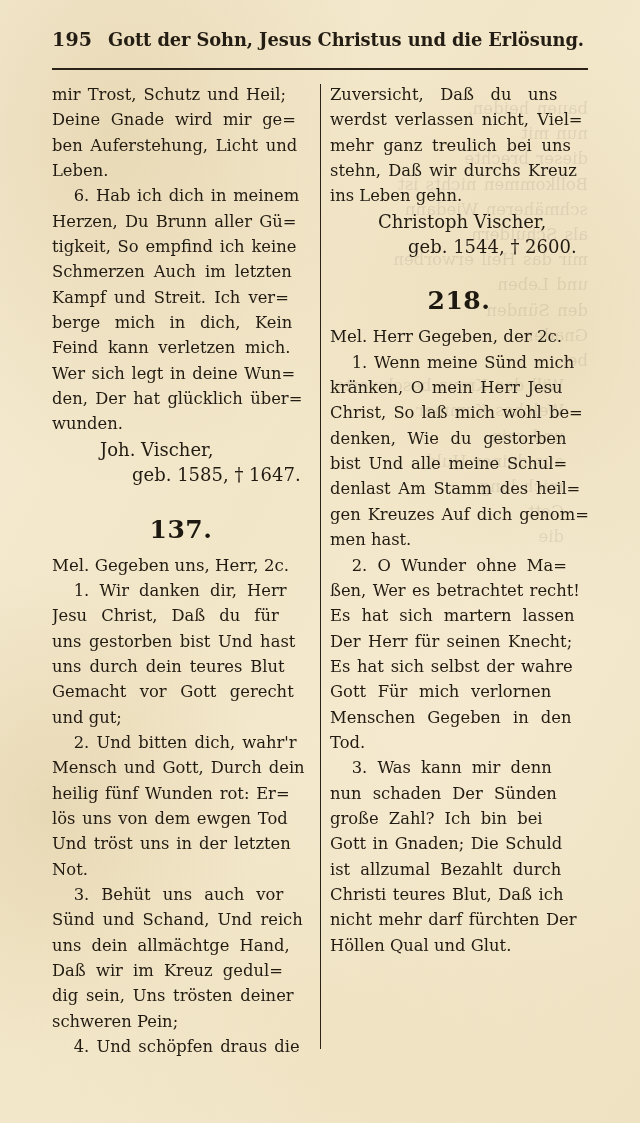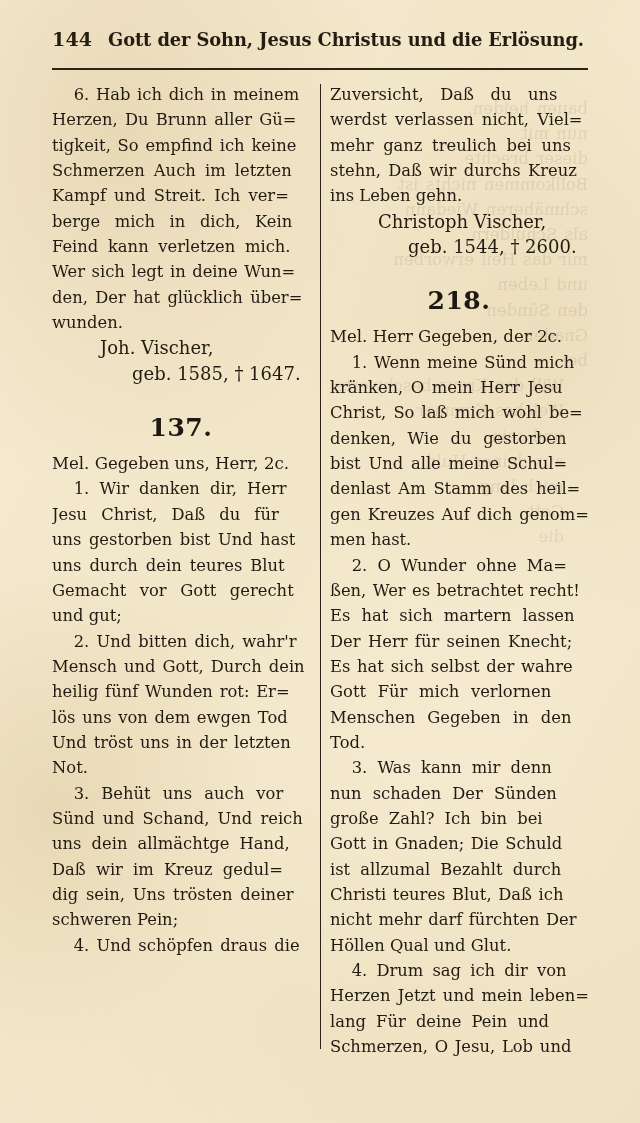--- a/index.html
+++ b/index.html
@@ -184,29 +184,35 @@
       <div>aus deiner Huld</div>
       <div>mich lang</div>
       <div>Gott</div>
       <div>die</div>
     </div>
   </div>
 
   <div id="textblock">
 
     <div class="running-head">
-      <span class="folio">144</span>
+      <span class="folio">195</span>
       <span class="head-title">Gott der Sohn, Jesus Christus und die Erlösung.</span>
     </div>
     <div class="head-rule"></div>
 
     <div id="columns">
 
       <div class="column">
 
+        <div>
+          <div class="ln just" style="word-spacing:2.0px">mir Trost, Schutz und Heil;</div>
+          <div class="ln just" style="word-spacing:5.5px">Deine Gnade wird mir ge=</div>
+          <div class="ln just" style="word-spacing:2.5px">ben Auferstehung, Licht und</div>
+          <div class="ln">Leben.</div>
+        </div>
 
         <div>
           <div class="ln ind just" style="word-spacing:1.5px">6. Hab ich dich in meinem</div>
           <div class="ln just" style="word-spacing:2.0px">Herzen, Du Brunn aller Gü=</div>
           <div class="ln just" style="word-spacing:1.6px">tigkeit, So empfind ich keine</div>
           <div class="ln just" style="word-spacing:4.0px">Schmerzen Auch im letzten</div>
           <div class="ln just" style="word-spacing:3.0px">Kampf und Streit. Ich ver=</div>
           <div class="ln just" style="word-spacing:9.5px">berge mich in dich, Kein</div>
           <div class="ln just" style="word-spacing:4.5px">Feind kann verletzen mich.</div>
           <div class="ln just" style="word-spacing:1.4px">Wer sich legt in deine Wun=</div>
@@ -309,23 +315,17 @@
           <div class="ln ind just" style="word-spacing:5.0px">3. Was kann mir denn</div>
           <div class="ln just" style="word-spacing:6.0px">nun schaden Der Sünden</div>
           <div class="ln just" style="word-spacing:5.0px">große Zahl? Ich bin bei</div>
           <div class="ln just" style="word-spacing:1.3px">Gott in Gnaden; Die Schuld</div>
           <div class="ln just" style="word-spacing:5.0px">ist allzumal Bezahlt durch</div>
           <div class="ln just" style="word-spacing:1.4px">Christi teures Blut, Daß ich</div>
           <div class="ln just" style="word-spacing:1.2px">nicht mehr darf fürchten Der</div>
           <div class="ln">Höllen Qual und Glut.</div>
         </div>
 
-        <div>
-          <div class="ln ind just" style="word-spacing:4.0px">4. Drum sag ich dir von</div>
-          <div class="ln just" style="word-spacing:2.0px">Herzen Jetzt und mein leben=</div>
-          <div class="ln just" style="word-spacing:5.0px">lang Für deine Pein und</div>
-          <div class="ln just" style="word-spacing:1.6px">Schmerzen, O Jesu, Lob und</div>
-        </div>
 
       </div>
     </div>
   </div>
 </div>
 
 </body></html>

